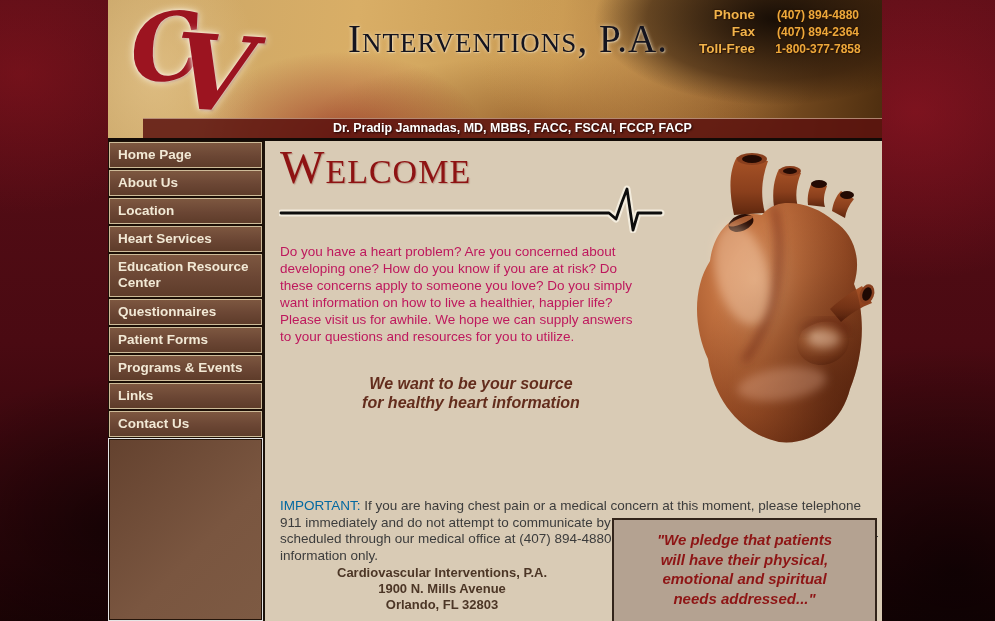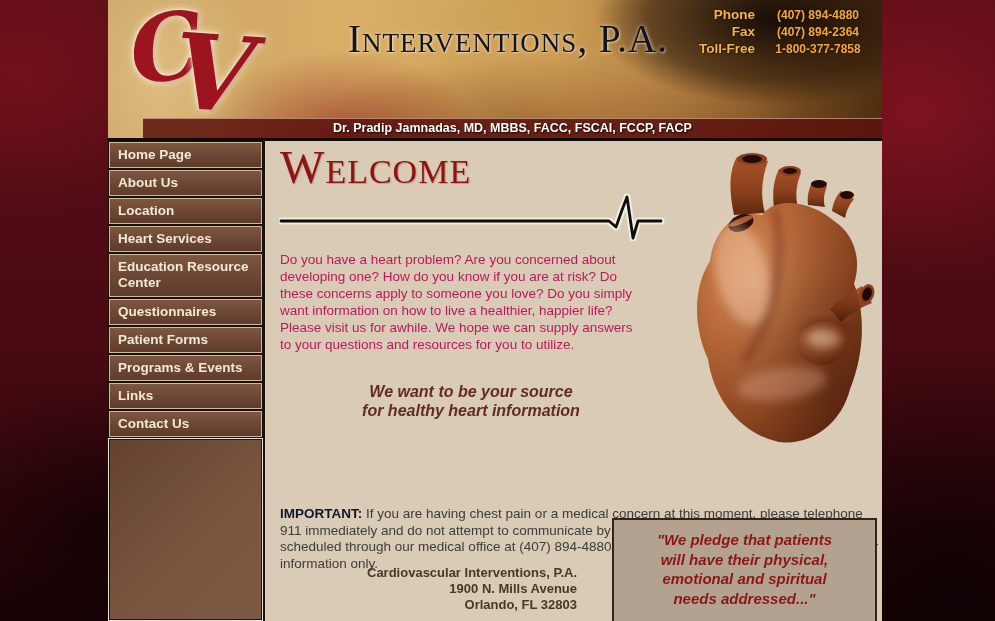--- a/index.html
+++ b/index.html
@@ -73,39 +73,39 @@
   .filler{
     flex:1;margin:0 1px 1px 1px;border:1px solid #241409;
     background:linear-gradient(135deg,#64422f 0%,#7a5640 60%,#7d5a43 100%);
   }
   .content{
     flex:1;position:relative;background:#d9cbb5;border-left:2px solid #1c120a;
     padding:6px 0 0 13px;box-sizing:border-box;
   }
 
   .welcome{
-    margin:2px 0 8px 2px;font-family:"Liberation Serif",serif;color:#8e1313;
+    margin:2px 0 0 2px;font-family:"Liberation Serif",serif;color:#8e1313;
     font-size:34px;line-height:36px;letter-spacing:1px;text-transform:uppercase;
     text-shadow:1px 1px 1px rgba(120,40,30,0.3);
   }
   .welcome::first-letter{font-size:47px;}
   .ekg{display:block;margin:-9px 0 0 1px;}
 
   .intro{width:366px;margin:10px 0 0 2px;color:#be185d;font-size:13.5px;line-height:17px;}
   .quote{
     width:386px;margin:29px 0 0 0;text-align:center;color:#632d1d;
     font-weight:bold;font-style:italic;font-size:16px;line-height:19px;
   }
   .heart{position:absolute;right:2px;top:8px;}
 
   .important{width:602px;margin:86px 0 0 2px;color:#3c3c3c;font-size:13.5px;line-height:16.5px;}
-  .important .imp{color:#0f172a;font-weight:bold;}
+  .important .imp{color:#0369a1;font-weight:normal;}
 
   .address{
-    position:absolute;left:42px;top:424px;width:270px;text-align:right;
+    position:absolute;left:42px;top:424px;width:270px;text-align:center;
     color:#4c3626;font-weight:bold;font-size:13px;line-height:16px;
   }
   .pledge{
     position:absolute;right:5px;top:377px;width:261px;height:93px;
     background:#b4a291;border:2px solid #32241a;
     text-align:center;color:#8e1515;font-weight:bold;font-style:italic;
     font-size:15px;line-height:19.5px;padding-top:10px;box-sizing:content-box;
   }
 </style>
 </head>

